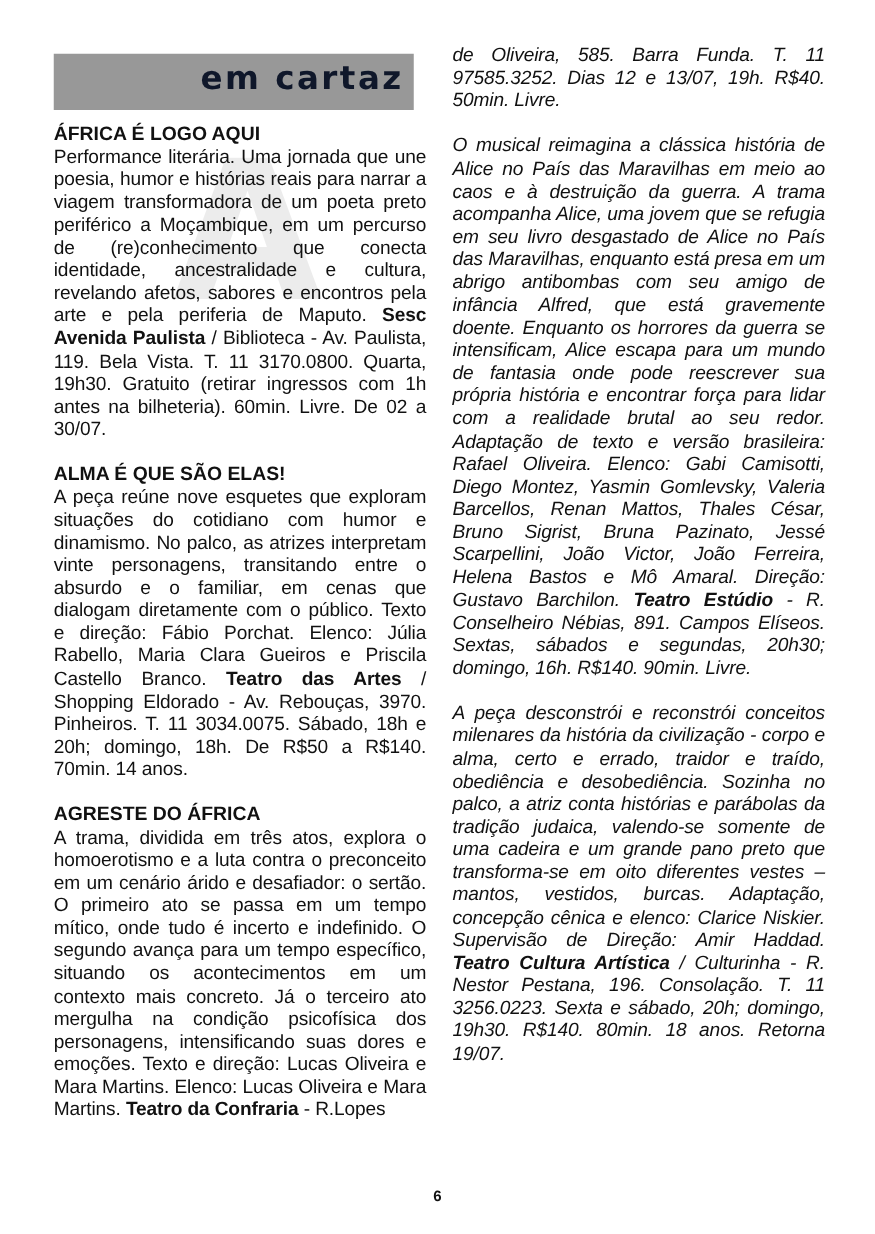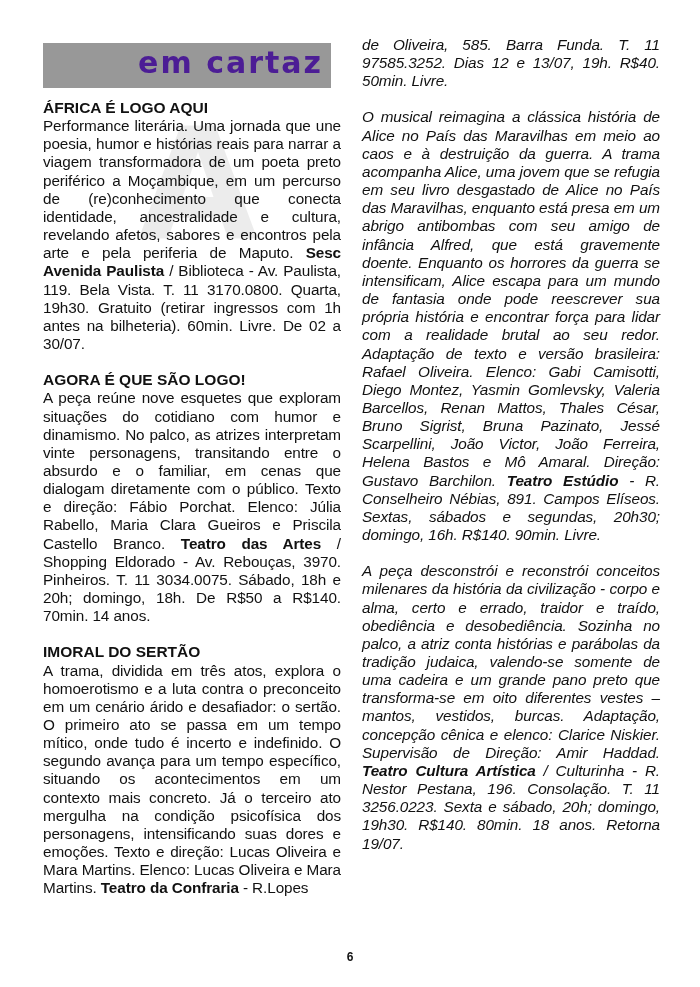--- a/index.html
+++ b/index.html
@@ -6,22 +6,22 @@
   .page {
     position:relative; width:700px; height:987px; background:#ffffff;
     font-family:"Liberation Sans", sans-serif; color:#111; overflow:hidden;
   }
   .masthead {
     position:absolute; left:43px; top:43px; width:288px; height:45px;
     background:#989898; display:flex; align-items:center; justify-content:flex-end;
     box-sizing:border-box; padding:0 8px 5px 0; z-index:2;
   }
   .masthead-title {
-    font-family:"DejaVu Sans", sans-serif; font-weight:bold; font-size:30px;
-    color:#4c1d95; letter-spacing:2px; line-height:1;
+    font-family:"DejaVu Sans", sans-serif; font-weight:bold; font-size:26px;
+    color:#0f172a; letter-spacing:2px; line-height:1;
   }
   .watermark {
     position:absolute; left:138px; top:108px; z-index:0;
     font-family:"DejaVu Sans", sans-serif; font-weight:bold; font-size:155px;
     color:#000; opacity:0.07; line-height:1; user-select:none;
   }
   .col {
     position:absolute; width:298px; z-index:1;
     text-align:justify; font-size:15.3px; line-height:18.15px;
     letter-spacing:-0.1px;
@@ -47,25 +47,25 @@
   <div class="masthead">
     <span class="masthead-title">em cartaz</span>
   </div>
   <div class="watermark">A</div>
   <div class="col col-left">
       <section class="listing">
         <h3>ÁFRICA É LOGO AQUI</h3>
         <p><span>Performance literária. Uma jornada que une poesia, humor e histórias reais para narrar a viagem transformadora de um poeta preto periférico a Moçambique, em um percurso de (re)conhecimento que conecta identidade, ancestralidade e cultura, revelando afetos, sabores e encontros pela arte e pela periferia de Maputo. </span><b>Sesc Avenida Paulista</b><span> / Biblioteca - Av. Paulista, 119. Bela Vista. T. 11 3170.0800. Quarta, 19h30. Gratuito (retirar ingressos com 1h antes na bilheteria). 60min. Livre. De 02 a 30/07.</span></p>
       </section>
       <section class="listing">
-        <h3>AGORA É QUE SÃO LOGO!</h3>
+        <h3>ALMA É QUE SÃO ELAS!</h3>
         <p><span>A peça reúne nove esquetes que exploram situações do cotidiano com humor e dinamismo. No palco, as atrizes interpretam vinte personagens, transitando entre o absurdo e o familiar, em cenas que dialogam diretamente com o público. Texto e direção: Fábio Porchat. Elenco: Júlia Rabello, Maria Clara Gueiros e Priscila Castello Branco. </span><b>Teatro das Artes</b><span> / Shopping Eldorado - Av. Rebouças, 3970. Pinheiros. T. 11 3034.0075. Sábado, 18h e 20h; domingo, 18h. De R$50 a R$140. 70min. 14 anos.</span></p>
       </section>
       <section class="listing">
-        <h3>IMORAL DO SERTÃO</h3>
+        <h3>AGRESTE DO ÁFRICA</h3>
         <p><span>A trama, dividida em três atos, explora o homoerotismo e a luta contra o preconceito em um cenário árido e desafiador: o sertão. O primeiro ato se passa em um tempo mítico, onde tudo é incerto e indefinido. O segundo avança para um tempo específico, situando os acontecimentos em um contexto mais concreto. Já o terceiro ato mergulha na condição psicofísica dos personagens, intensificando suas dores e emoções. Texto e direção: Lucas Oliveira e Mara Martins. Elenco: Lucas Oliveira e Mara Martins. </span><b>Teatro da Confraria</b><span> - R.Lopes</span></p>
       </section>
     </div>
   <div class="col col-right">
       <section class="listing">
         <p><span>de Oliveira, 585. Barra Funda. T. 11 97585.3252. Dias 12 e 13/07, 19h. R$40. 50min. Livre.</span></p>
       </section>
       <section class="listing">
         <p><span>O musical reimagina a clássica história de Alice no País das Maravilhas em meio ao caos e à destruição da guerra. A trama acompanha Alice, uma jovem que se refugia em seu livro desgastado de Alice no País das Maravilhas, enquanto está presa em um abrigo antibombas com seu amigo de infância Alfred, que está gravemente doente. Enquanto os horrores da guerra se intensificam, Alice escapa para um mundo de fantasia onde pode reescrever sua própria história e encontrar força para lidar com a realidade brutal ao seu redor. Adaptação de texto e versão brasileira: Rafael Oliveira. Elenco: Gabi Camisotti, Diego Montez, Yasmin Gomlevsky, Valeria Barcellos, Renan Mattos, Thales César, Bruno Sigrist, Bruna Pazinato, Jessé Scarpellini, João Victor, João Ferreira, Helena Bastos e Mô Amaral. Direção: Gustavo Barchilon. </span><b>Teatro Estúdio</b><span> - R. Conselheiro Nébias, 891. Campos Elíseos. Sextas, sábados e segundas, 20h30; domingo, 16h. R$140. 90min. Livre.</span></p>
       </section>

